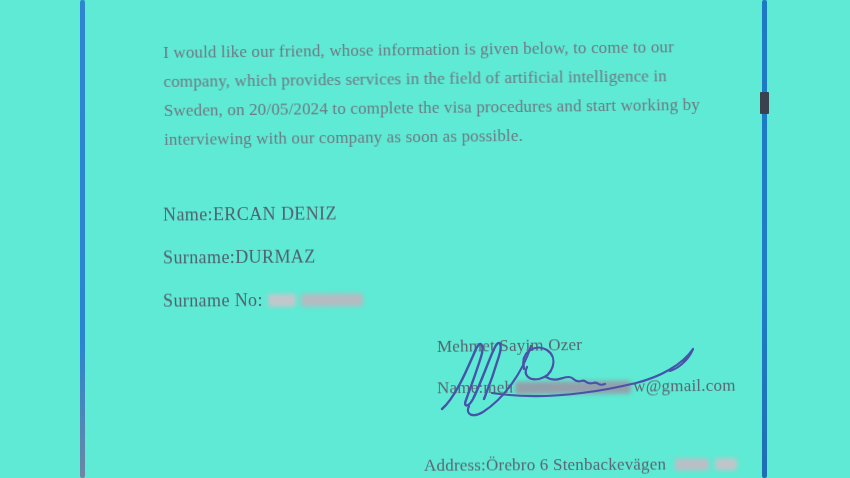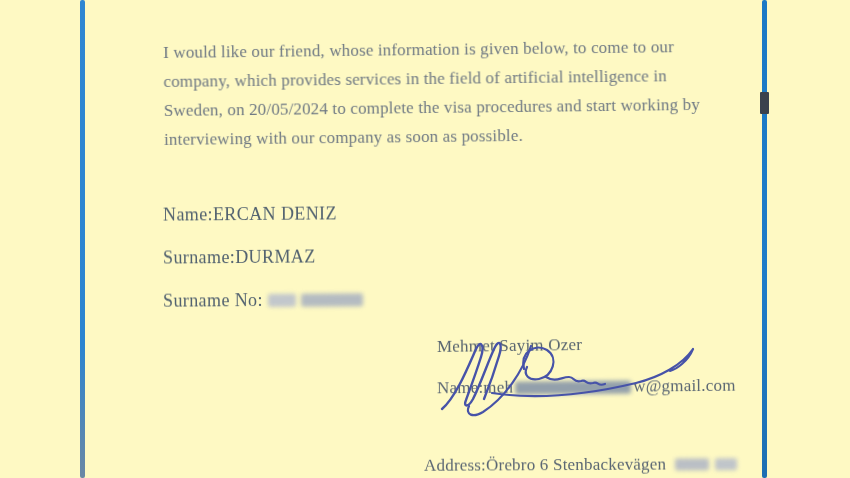--- a/index.html
+++ b/index.html
@@ -5,21 +5,21 @@
   html, body {
     margin: 0;
     padding: 0;
     background: #ffffff;
   }
   .scan {
     position: relative;
     width: 850px;
     height: 478px;
     overflow: hidden;
-    background: #fef9c3;
+    background: #5eead4;
     font-family: "Liberation Serif", serif;
   }
   
   .edge {
     position: absolute;
     top: 0;
     height: 478px;
     width: 5px;
     z-index: 1;
   }

